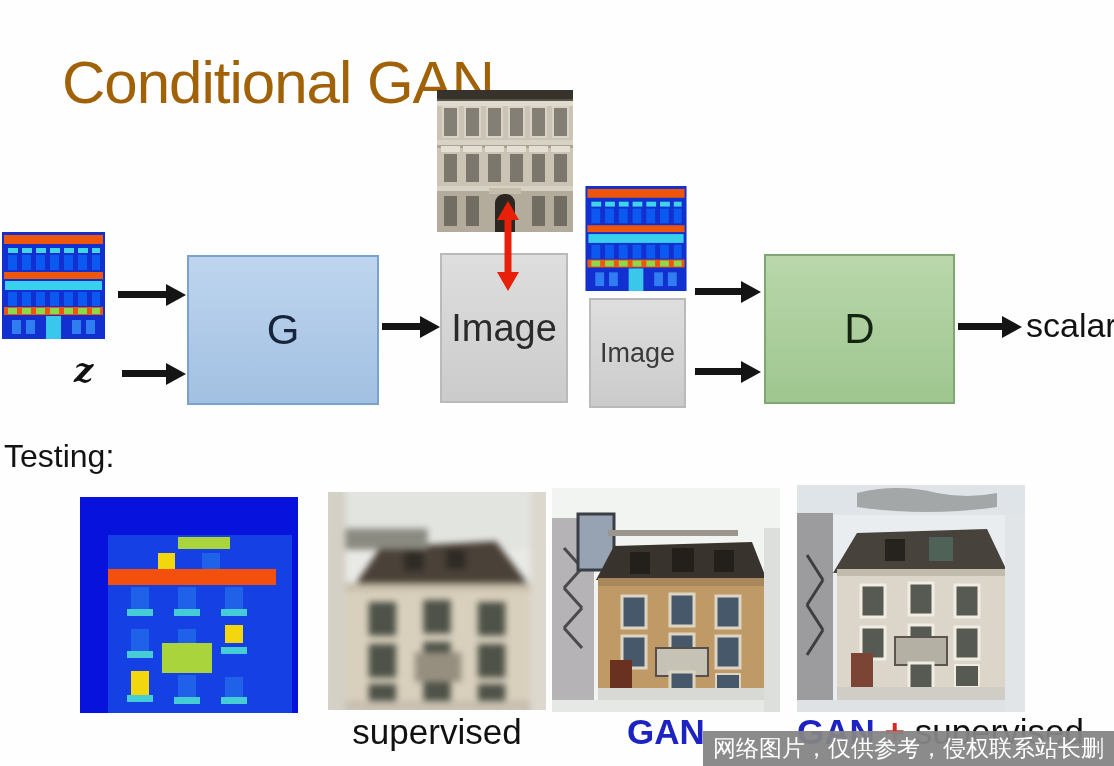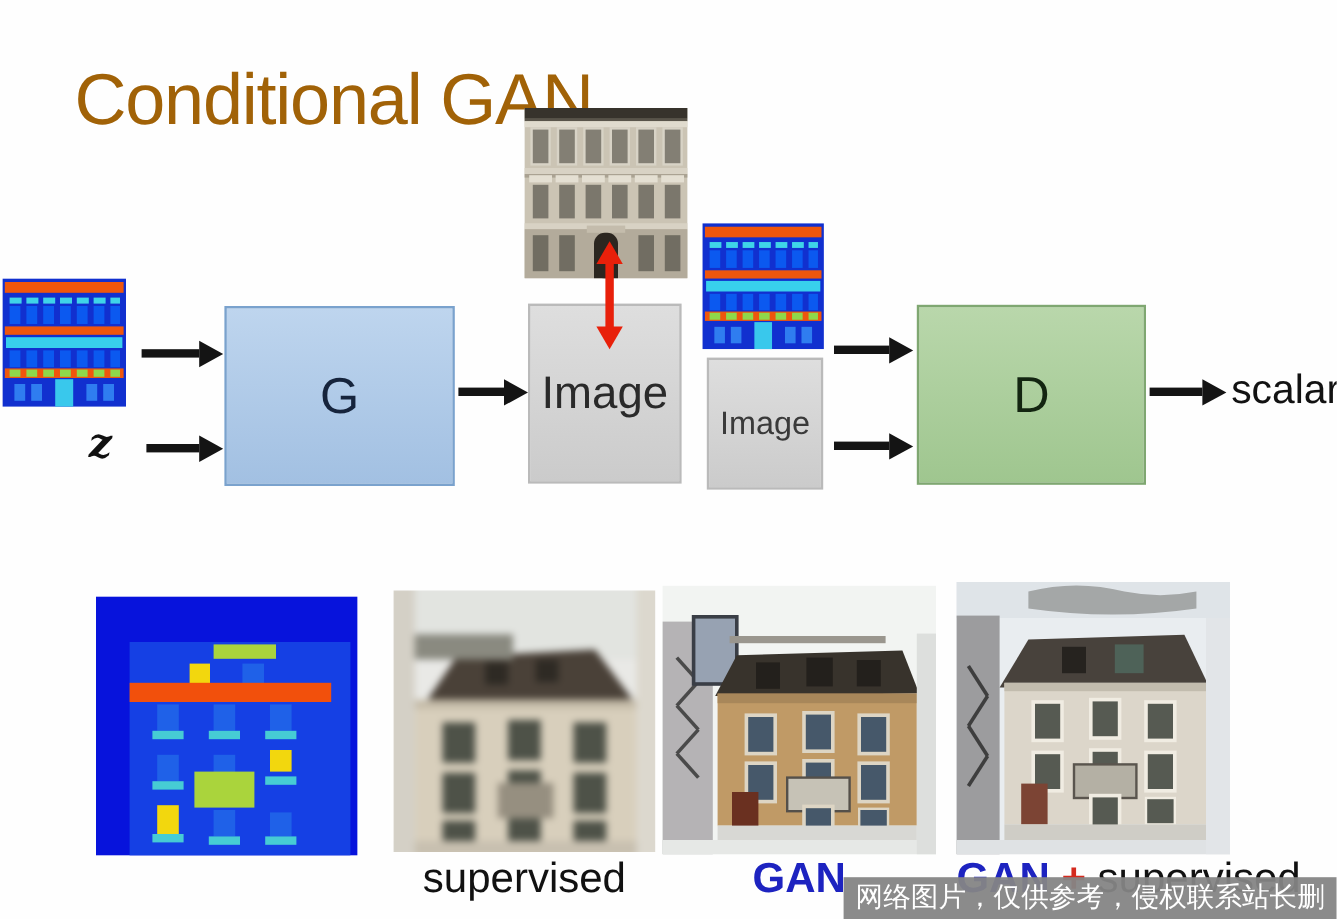--- a/index.html
+++ b/index.html
@@ -257,20 +257,21 @@
   <div class="arrow" style="left:695px;top:288px;width:46px;"></div>
   <div class="arrow" style="left:695px;top:368px;width:46px;"></div>
 
   <div class="abs dbox">
     <span>D</span>
   </div>
 
   <div class="arrow" style="left:958px;top:323px;width:44px;"></div>
   <div class="abs scalar">scalar</div>
 
+  <div class="abs testing">Testing:</div>
 
   <div class="fig" style="left:80px;top:497px;">
     <svg width="218" height="216" viewBox="0 0 218 216">
       <rect x="0" y="0" width="218" height="216" fill="#0713dc"></rect>
       <rect x="28" y="38" width="184" height="178" fill="#1540e4"></rect>
       <rect x="98" y="40" width="52" height="12" fill="#aad43c"></rect>
       <rect x="78" y="56" width="17" height="18" fill="#f2d70e"></rect>
       <rect x="122" y="56" width="18" height="18" fill="#1f61e8"></rect>
       <rect x="28" y="72" width="168" height="16" fill="#f2500c"></rect>
       <g fill="#1f61e8">

